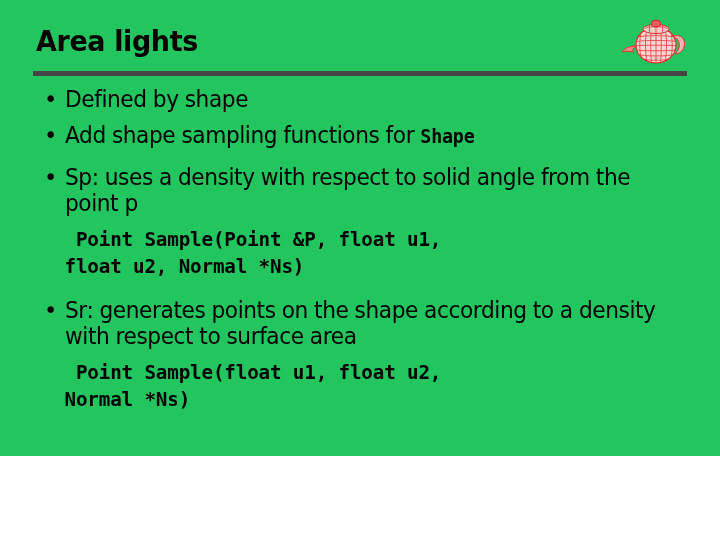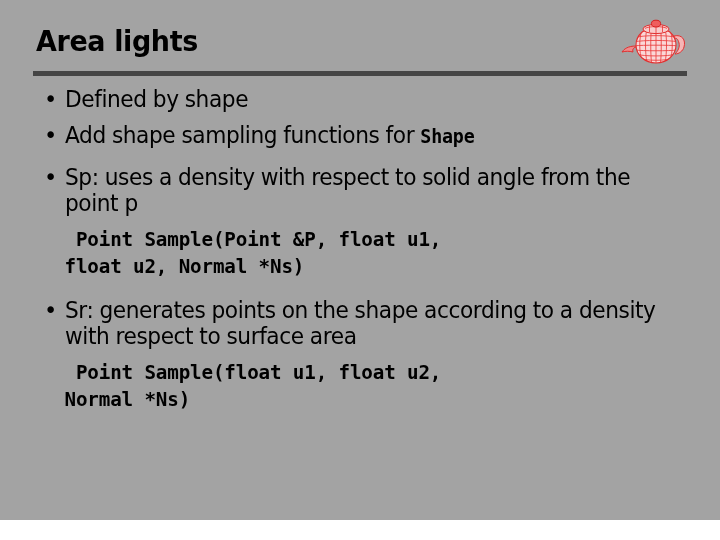--- a/index.html
+++ b/index.html
@@ -11,22 +11,22 @@
     width: 720px;
     height: 540px;
     overflow: hidden;
     font-family: "DejaVu Sans", sans-serif;
     -webkit-font-smoothing: none;
   }
 
   .slide {
     position: relative;
     width: 720px;
-    height: 520px;
-    background: #a3a3a3;
+    height: 456px;
+    background: #22c55e;
   }
 
   
   .slide-title {
     position: absolute;
     left: 36px;
     top: 24px;
     font-family: "DejaVu Sans", sans-serif;
     font-size: 29px;
     font-weight: 600;

